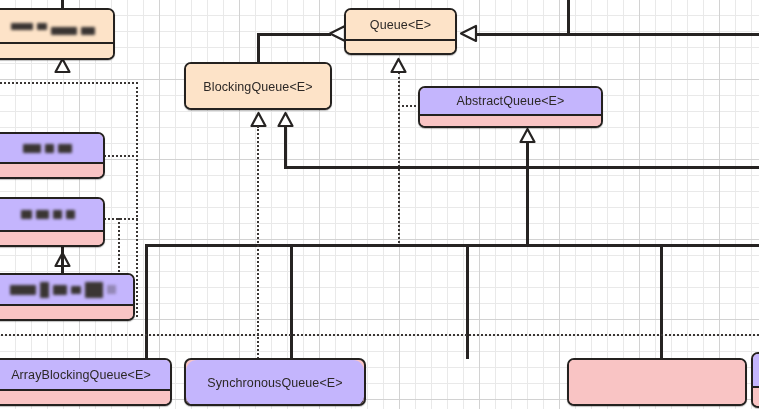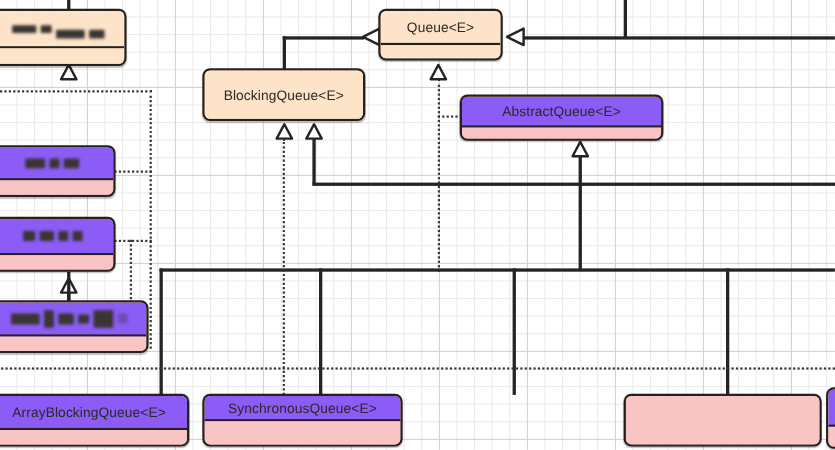--- a/index.html
+++ b/index.html
@@ -43,21 +43,21 @@
     font-size:12.5px;color:#2c2826;letter-spacing:.1px;
     white-space:nowrap;
     border-bottom:2.5px solid #24211f;
     height:34px;
   }
   .node .body{height:100%;}
   .node.iface{background:#fde3c8;}
   .node.iface .title{background:#fde3c8;}
   .node.iface .body{background:#fde3c8;}
   .node.cls{background:#f9c4c4;}
-  .node.cls .title{background:#8b5cf6;}
+  .node.cls .title{background:#c4b5fd;}
   .node.cls .body{background:#f9c4c4;}
 
   
   .redact{
     display:flex;align-items:center;justify-content:center;
     gap:4px;height:100%;width:100%;
     filter:blur(1.6px);
   }
   .redact i{display:block;background:#3a3533;border-radius:1px;}
 
@@ -223,21 +223,21 @@
     </div>
     <div class="body"></div>
   </div>
 
   <div class="node cls" style="left:-10px;top:358px;width:182px;height:48px;">
     <div class="title" style="height:31px;">ArrayBlockingQueue&lt;E&gt;</div>
     <div class="body"></div>
   </div>
 
   <div class="node cls" style="left:184px;top:358px;width:182px;height:48px;">
-    <div class="title" style="height:23px;">SynchronousQueue&lt;E&gt;</div>
+    <div class="title" style="height:48px;border-radius:11px;">SynchronousQueue&lt;E&gt;</div>
     <div class="body"></div>
   </div>
 
 
   <div class="node cls" style="left:567px;top:358px;width:180px;height:48px;">
     <div class="body"></div>
   </div>
 
   <div class="node cls" style="left:751px;top:352px;width:30px;height:56px;">
     <div class="title" style="height:34px;"></div>

